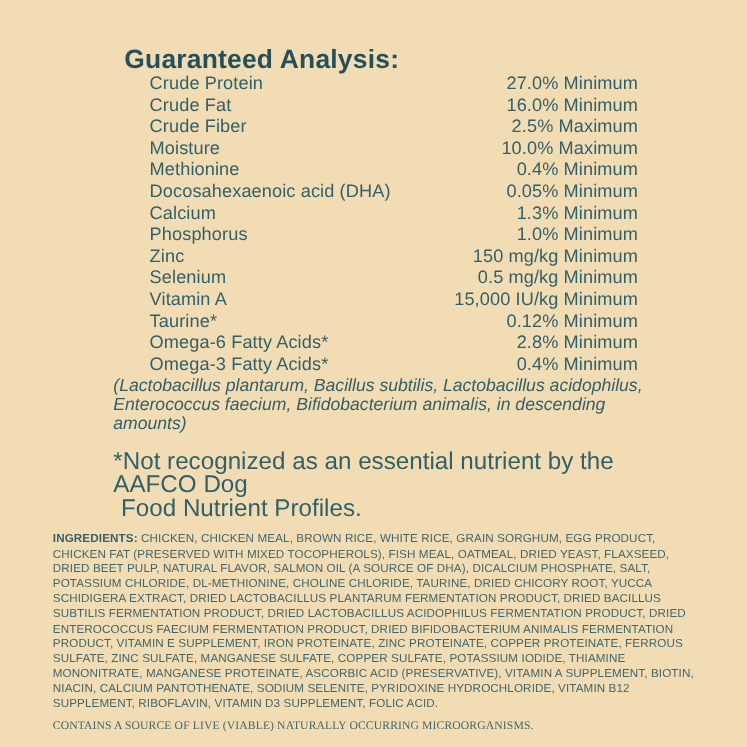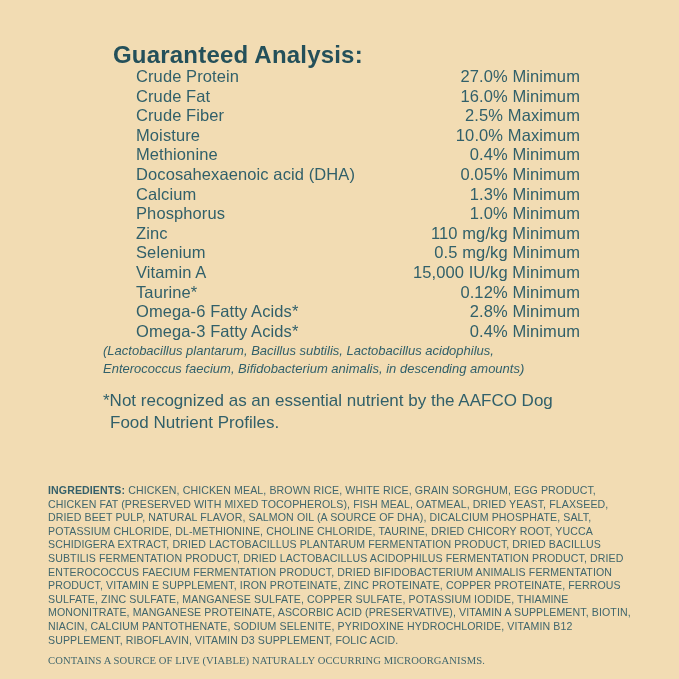--- a/index.html
+++ b/index.html
@@ -43,29 +43,29 @@
     color: #31606a;
     letter-spacing: 0.1px;
   }
   .ga-row .ga-name { text-align: left; white-space: nowrap; margin-left: 23px; }
   .ga-row .ga-value { text-align: right; white-space: nowrap; }
   
   .ga-note {
     margin: 1px 0 0 -10px;
     width: 500px;
     font-style: italic;
-    font-size: 13px;
+    font-size: 16px;
     line-height: 17.5px;
     color: #31606a;
   }
   
   .ga-footnote {
     margin: 13px 0 11px -10px;
     width: 500px;
-    font-size: 17px;
+    font-size: 22px;
     line-height: 21.5px;
     color: #31606a;
   }
   .ga-footnote .fn-line2 { padding-left: 7px; }
   
   .ingredients-section {
     position: absolute;
     left: 48px;
     top: 484px;
     width: 586px;
@@ -119,21 +119,21 @@
         <div class="ga-row">
           <span class="ga-name">Calcium</span>
           <span class="ga-value">1.3% Minimum</span>
         </div>
         <div class="ga-row">
           <span class="ga-name">Phosphorus</span>
           <span class="ga-value">1.0% Minimum</span>
         </div>
         <div class="ga-row">
           <span class="ga-name">Zinc</span>
-          <span class="ga-value">110 mg/kg Minimum</span>
+          <span class="ga-value">150 mg/kg Minimum</span>
         </div>
         <div class="ga-row">
           <span class="ga-name">Selenium</span>
           <span class="ga-value">0.5 mg/kg Minimum</span>
         </div>
         <div class="ga-row">
           <span class="ga-name">Vitamin A</span>
           <span class="ga-value">15,000 IU/kg Minimum</span>
         </div>
         <div class="ga-row">

